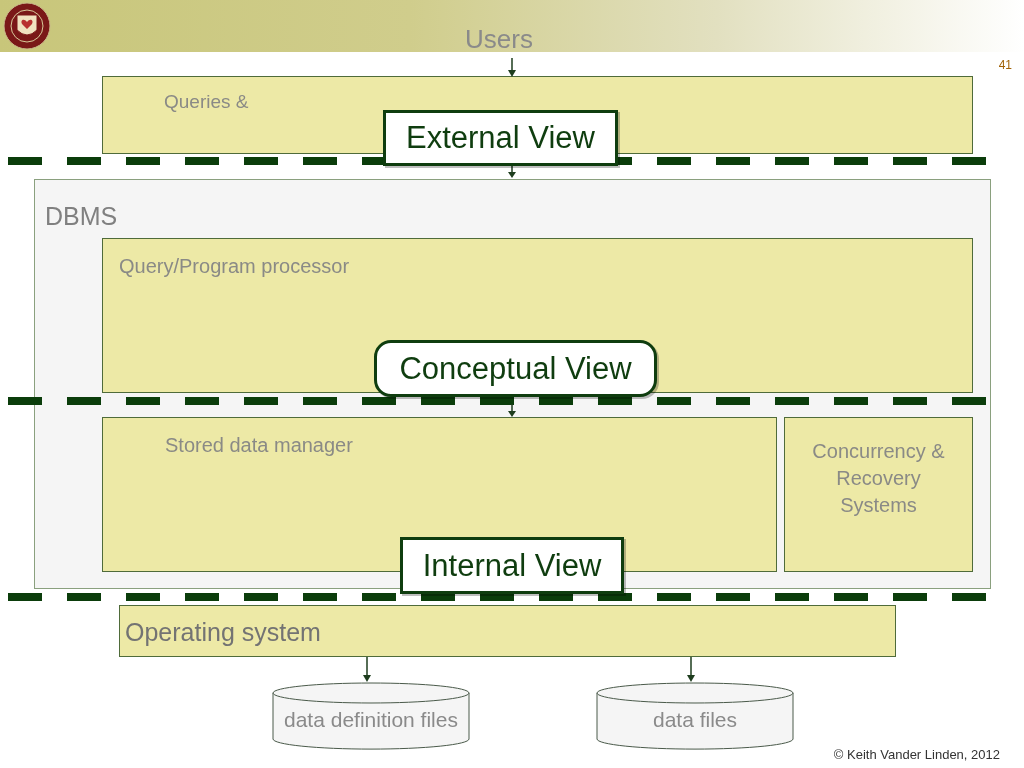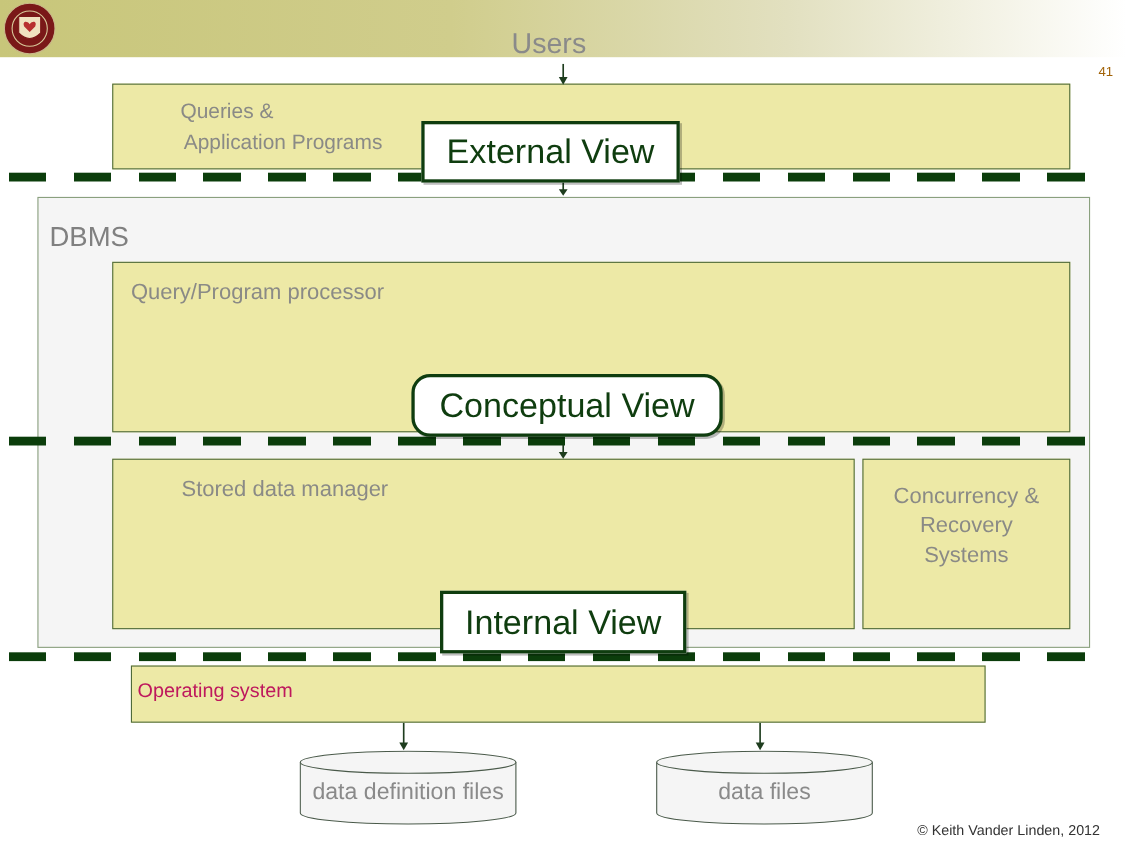--- a/index.html
+++ b/index.html
@@ -68,21 +68,20 @@
 <div class="slide-number">41</div>
 <div class="users-label">Users</div>
 
 <svg class="arrow" style="left:506px;top:58px;" width="12" height="20">
   <line x1="6" y1="0" x2="6" y2="13" stroke="#1e3d1e" stroke-width="1.5"></line>
   <polygon points="2,12 10,12 6,19" fill="#1e3d1e"></polygon>
 </svg>
 
 <div class="box" style="left:102px;top:76px;width:871px;height:78px;">
   <div class="label-small" style="left:61px;top:14px;font-size:19px;">Queries &amp;</div>
-  <div class="label-small" style="left:64px;top:42px;font-size:19px;">Application Programs</div>
 </div>
 
 <div class="view-box" style="left:383px;top:110px;width:235px;height:56px;">External View</div>
 
 <div class="dash-line" style="top:157px;"></div>
 
 <svg class="arrow" style="left:506px;top:165px;" width="12" height="14">
   <line x1="6" y1="0" x2="6" y2="8" stroke="#1e3d1e" stroke-width="1.5"></line>
   <polygon points="2,7 10,7 6,13" fill="#1e3d1e"></polygon>
 </svg>
@@ -114,21 +113,21 @@
     <div>Recovery</div>
     <div>Systems</div>
   </div>
 </div>
 
 <div class="view-box" style="left:400px;top:537px;width:224px;height:57px;">Internal View</div>
 
 <div class="dash-line" style="top:593px;"></div>
 
 <div class="box" style="left:119px;top:605px;width:777px;height:52px;">
-  <div class="label-small" style="left:5px;top:12px;font-size:18px;color:#be185d;">Operating system</div>
+  <div class="label-small" style="left:5px;top:12px;font-size:25px;color:#737373;">Operating system</div>
 </div>
 
 <svg class="arrow" style="left:361px;top:657px;" width="12" height="26">
   <line x1="6" y1="0" x2="6" y2="19" stroke="#1e3d1e" stroke-width="1.5"></line>
   <polygon points="2,18 10,18 6,25" fill="#1e3d1e"></polygon>
 </svg>
 <svg class="arrow" style="left:685px;top:657px;" width="12" height="26">
   <line x1="6" y1="0" x2="6" y2="19" stroke="#1e3d1e" stroke-width="1.5"></line>
   <polygon points="2,18 10,18 6,25" fill="#1e3d1e"></polygon>
 </svg>

